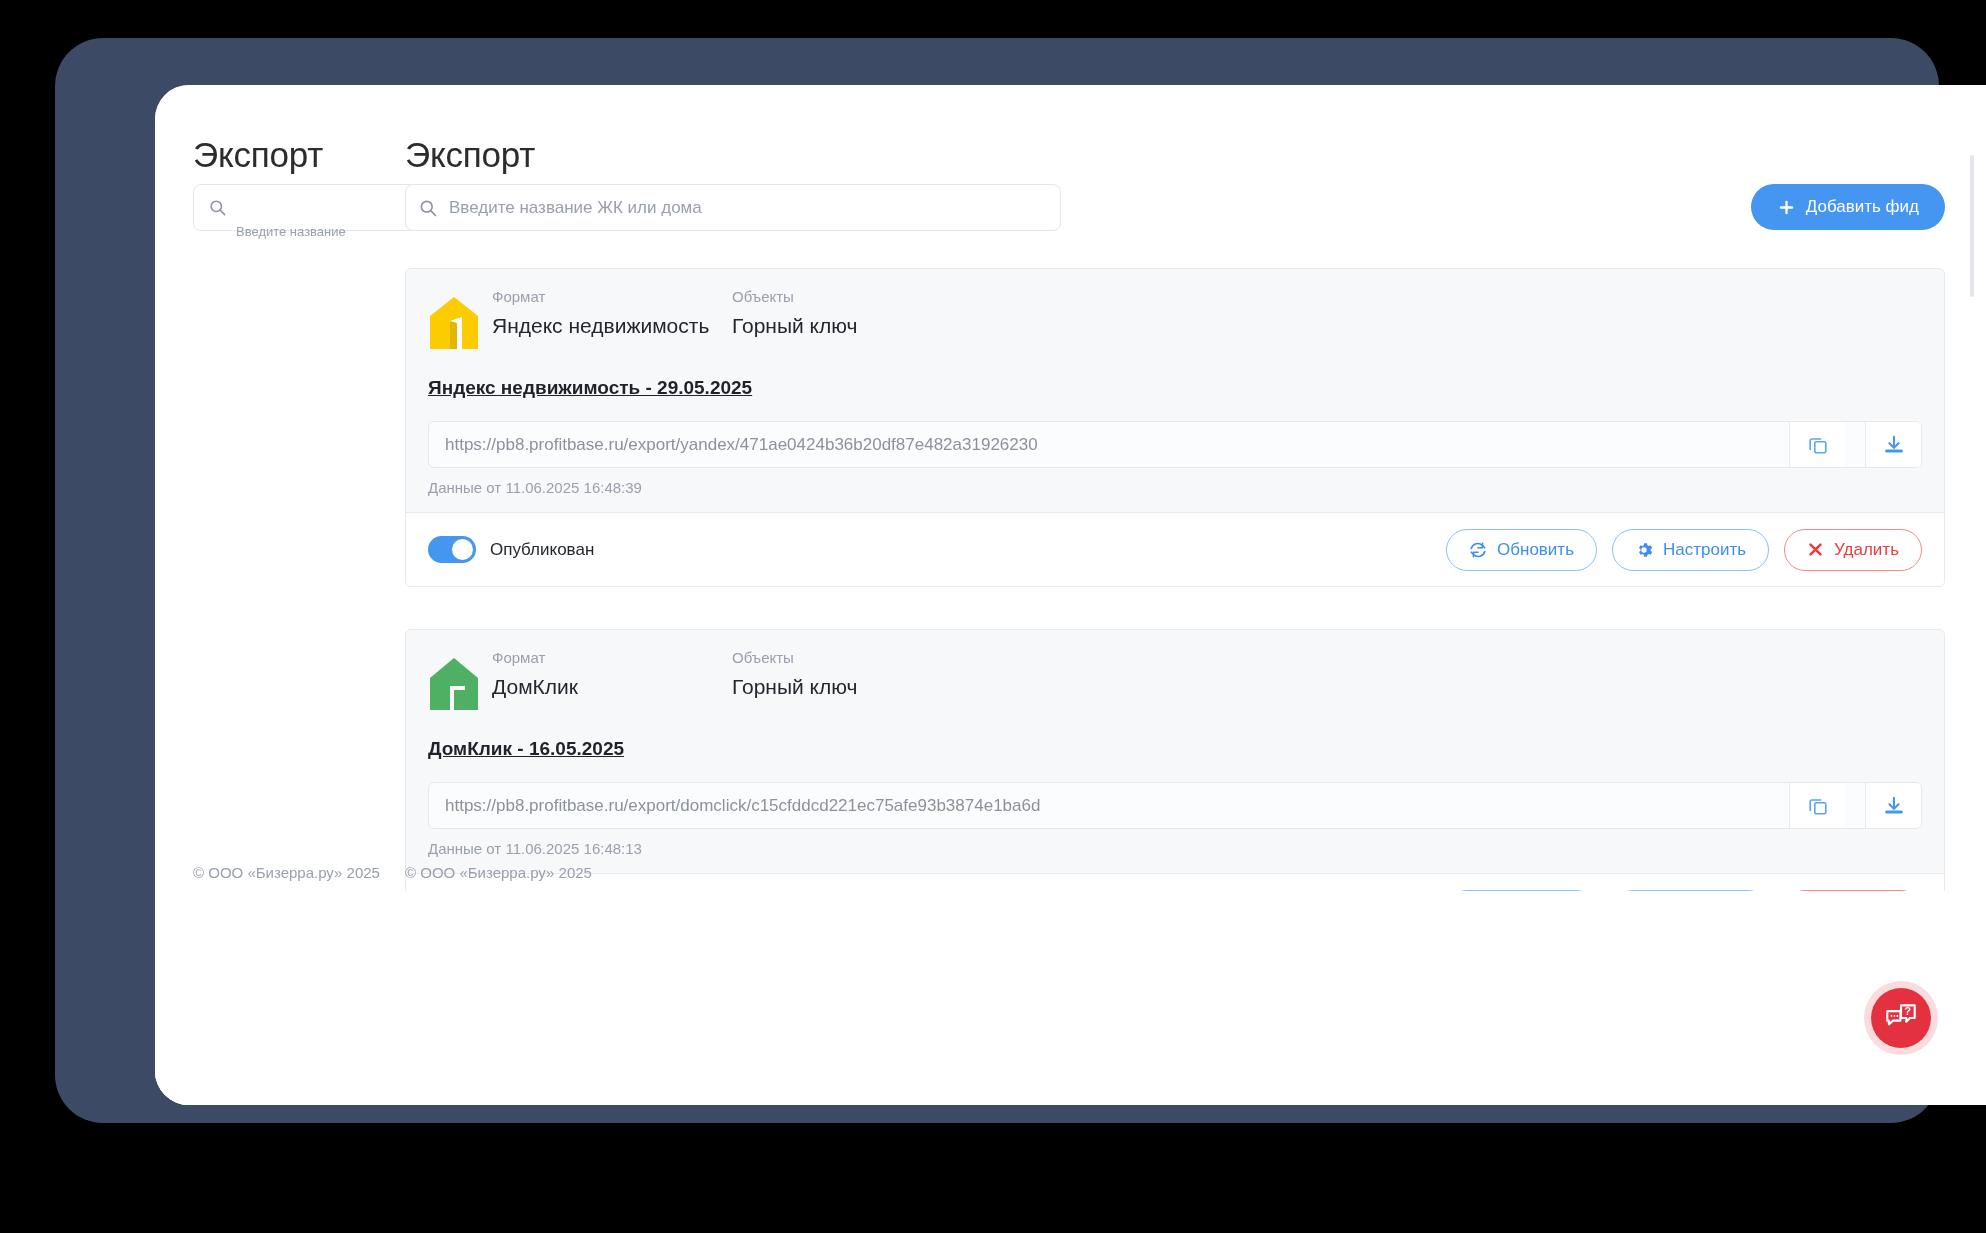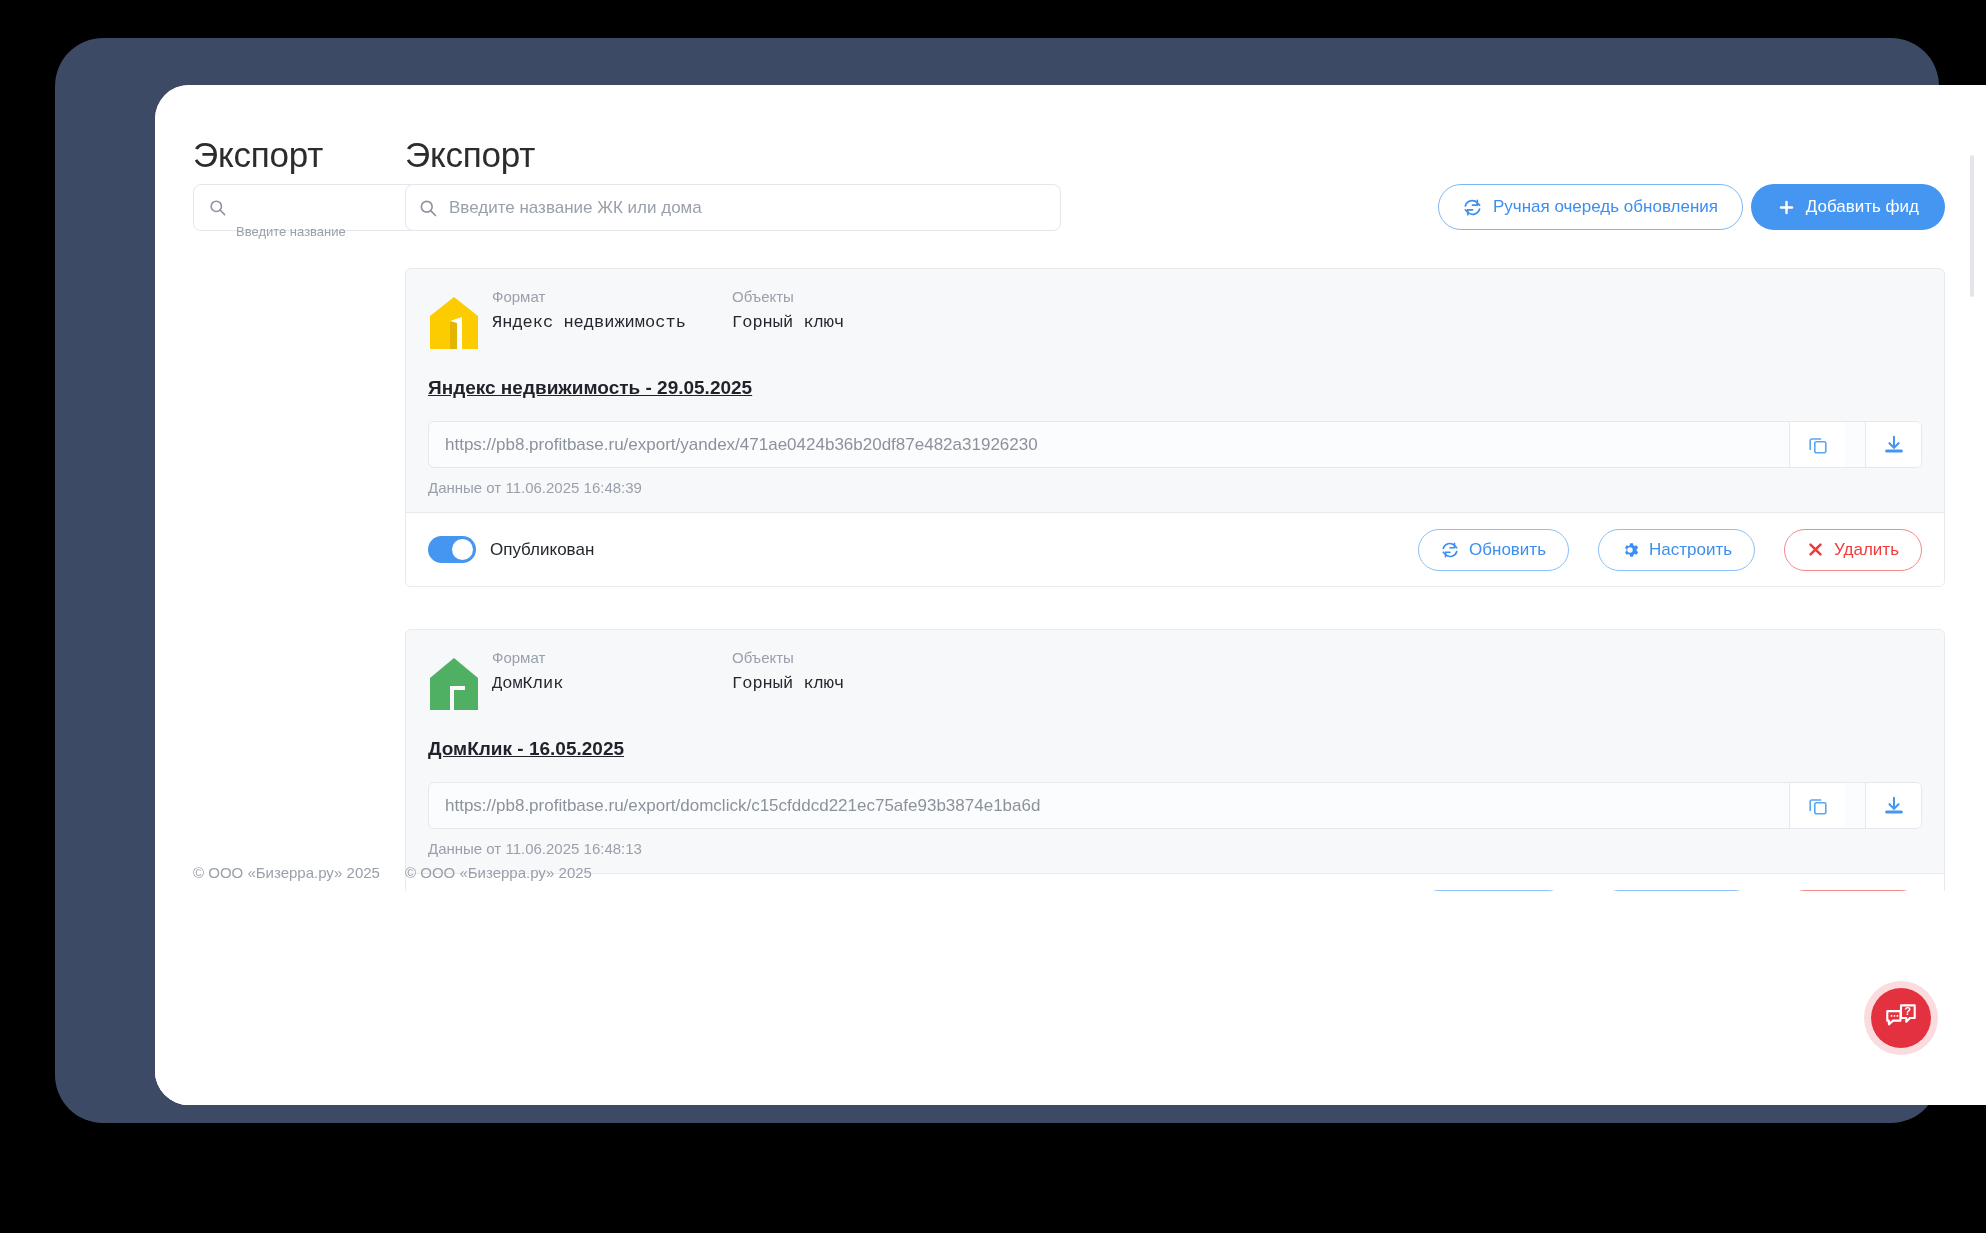--- a/index.html
+++ b/index.html
@@ -203,25 +203,24 @@
   }
   .meta-col { min-width: 0; }
   .meta-col.fmt { width: 240px; }
   .meta-label {
     font-size: 15px;
     color: #9aa0ab;
     margin-bottom: 10px;
     line-height: 1;
   }
   .meta-value {
-    font-size: 17px;
+    font-size: 21px;
     color: #23272e;
     line-height: 1.1;
     white-space: nowrap;
-    font-family: Liberation Mono, monospace;
   }
 
   .feed-name {
     margin-top: 22px;
     font-size: 19px;
     font-weight: 700;
     color: #1f2329;
     text-decoration: underline;
   }
 
@@ -286,21 +285,21 @@
   }
   .toggle .knob {
     position: absolute;
     right: 3px; top: 3px;
     width: 21px; height: 21px;
     border-radius: 50%;
     background: #ffffff;
   }
   .toggle-label { font-size: 17px; color: #23272e; }
 
-  .card-actions { display: flex; gap: 29px; }
+  .card-actions { display: flex; gap: 15px; }
   .btn-card {
     height: 42px;
     border-radius: 22px;
     background: #ffffff;
     font-size: 17px;
     font-family: inherit;
     display: flex;
     align-items: center;
     justify-content: center;
     gap: 10px;
@@ -397,31 +396,20 @@
           <div class="search-box">
             <span>
               <svg width="20" height="20" viewBox="0 0 24 24" fill="none" stroke="#8d939e" stroke-width="2" stroke-linecap="round">
                 <circle cx="10.5" cy="10.5" r="6.5"></circle>
                   <line x1="15.5" y1="15.5" x2="21" y2="21"></line>
               </svg>
             </span>
             <span class="ph">Введите название ЖК или дома</span>
           </div>
 
-          <button class="btn-outline-pill" id="manual-queue-button">
-            <span>
-              <svg width="19" height="19" viewBox="0 0 24 24" fill="none" stroke="#3d8ef0" stroke-width="2.2" stroke-linecap="round">
-                <path d="M3 10a9 9 0 0 1 15-4l3 3"></path>
-                  <path d="M21 14a9 9 0 0 1-15 4l-3-3"></path>
-                <path d="M18 3v6h-6"></path>
-                  <path d="M6 21v-6h6"></path>
-              </svg>
-            </span>
-            <span>Ручная очередь обновления</span>
-          </button>
 
           <button class="btn-primary-pill">
             <span>
               <svg width="19" height="19" viewBox="0 0 24 24" fill="none" stroke="#ffffff" stroke-width="3" stroke-linecap="round">
                 <line x1="12" y1="5" x2="12" y2="19"></line>
                   <line x1="5" y1="12" x2="19" y2="12"></line>
               </svg>
             </span>
             <span>Добавить фид</span>
           </button>

